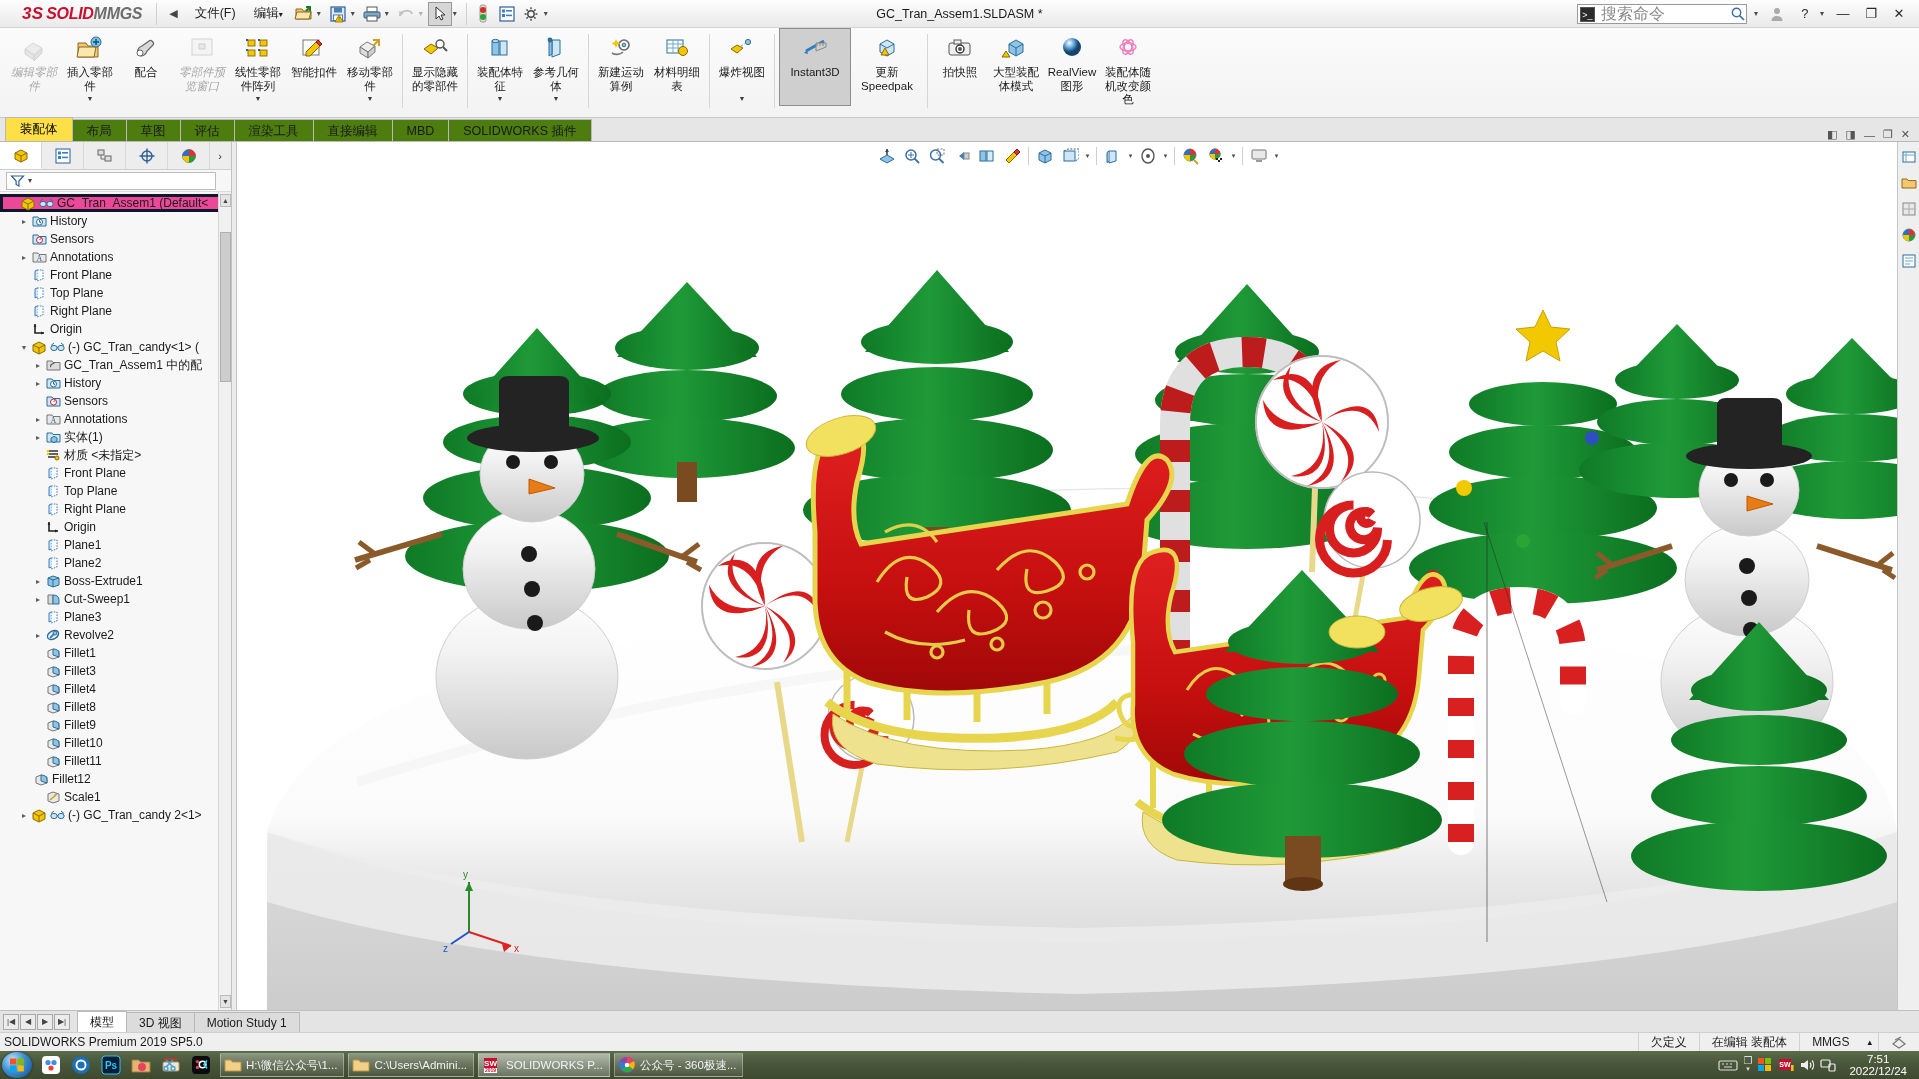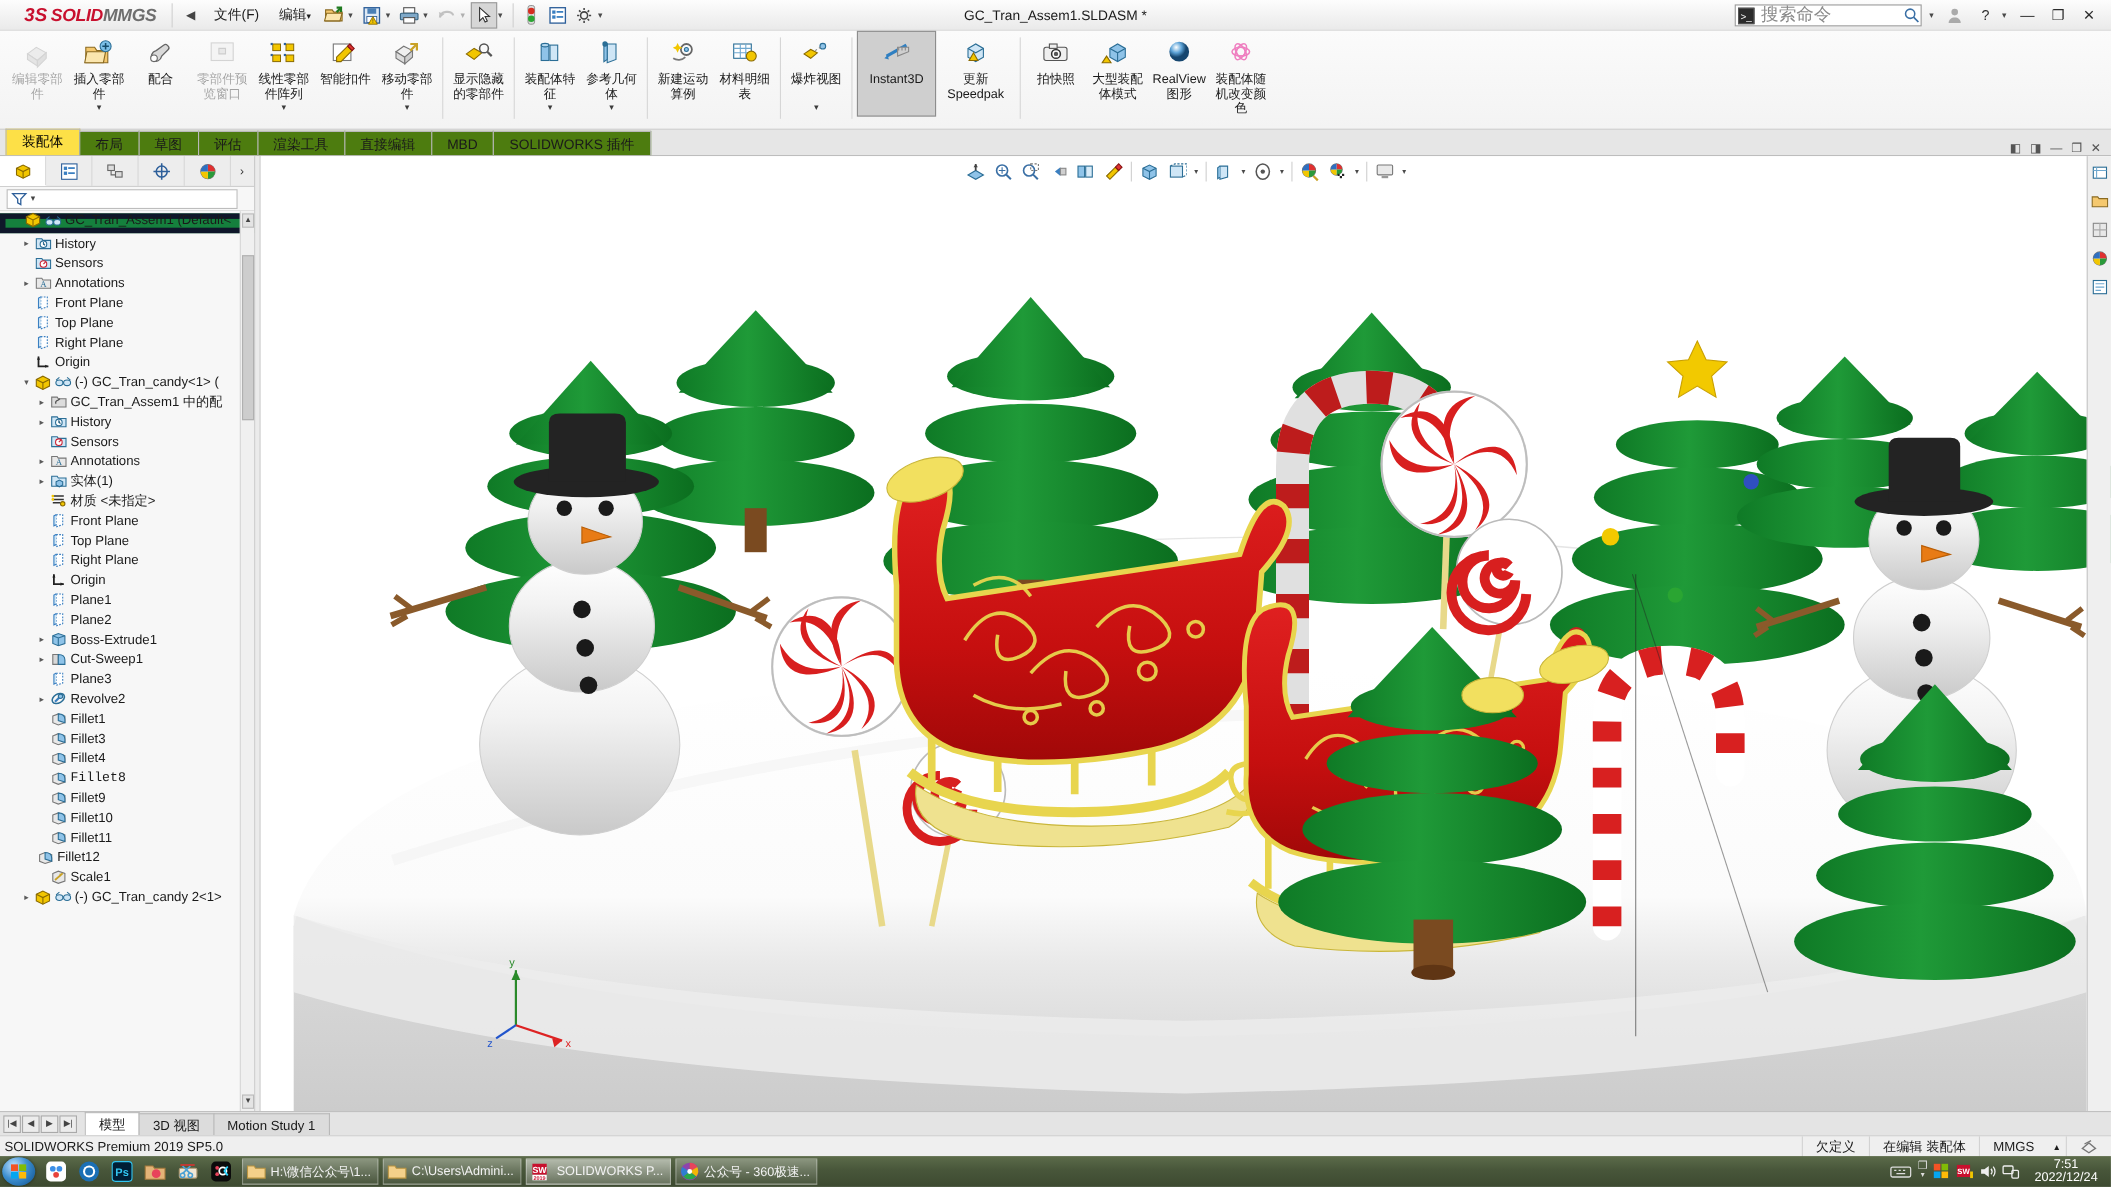--- a/index.html
+++ b/index.html
@@ -68,21 +68,21 @@
     display:flex; align-items:flex-start; padding-left:6px;
   }
   .rb-group { display:flex; align-items:flex-start; height:90px; }
   .rb-div { width:1px; height:74px; background:#d6d6d6; margin:6px 4px 0 4px; }
   .rb-item {
     width:56px; min-height:78px; display:flex; flex-direction:column; align-items:center;
     padding-top:5px; cursor:default; border:1px solid transparent;
   }
   .rb-item.xwide { width:72px; }
   .rb-item.active { background:#cfcfcf; border:1px solid #8d8d8d; }
-  .rb-item.disabled { opacity:.38; }
+  .rb-item.disabled { opacity:.38;font-style:italic; }
   .rb-ico { height:30px; display:flex; align-items:center; justify-content:center; }
   .rb-lab {
     font-size:11.5px; color:#1a1a1a; text-align:center; line-height:13.5px;
     margin-top:2px; word-break:break-all; max-width:60px;
   }
   .rb-lab.en { font-size:11.5px; word-break:normal; }
   .rb-drop { font-size:7px; color:#3a3a3a; margin-top:auto; padding-bottom:3px; }
 
   
   .cmdtabs {
@@ -121,21 +121,21 @@
   .tree-filter {
     height:22px; display:flex; align-items:center; padding-left:6px;
     background:#f7f7f7; border-bottom:1px solid #dcdcdc;
   }
   .filter-box { display:flex; align-items:center; width:210px; height:18px; border:1px solid #bdbdbd; background:#fff; }
   .tree-body { flex:1; overflow:hidden; position:relative; padding-top:2px; background:#f7f7f7;}
   .tnode {
     display:flex; align-items:center; height:18px; padding-left:4px; white-space:nowrap;
     font-size:12px; color:#1a1a1a; cursor:default;
   }
-  .tnode.sel { background:#15803d; border:5px solid #0f172a; height:18px;align-items:flex-end; }
+  .tnode.sel { background:#ec4899; border:3px solid #0f172a; height:18px; }
   .tarrow { width:12px; text-align:center; font-size:8px; color:#5a5a5a; flex:0 0 12px; }
   .ticon { width:18px; flex:0 0 18px; display:flex; align-items:center; justify-content:center; }
   .tlabel { margin-left:2px; overflow:hidden; }
   .tree-scroll {
     position:absolute; right:0; top:50px; bottom:0; width:13px; background:#f0f0f0;
     border-left:1px solid #d6d6d6;
   }
   .tree-thumb { position:absolute; top:40px; left:1px; width:11px; height:150px;
                 background:#cdcdcd; border:1px solid #b0b0b0; }
   .tree-arrowbox { position:absolute; left:1px; width:11px; height:13px; background:#e4e4e4;
@@ -948,21 +948,21 @@
           <div class="tnode" style="padding-left: 32px;">
             <span class="tarrow"></span>
             <span class="ticon">
               <svg width="15" height="14" viewBox="0 0 15 14">
                 <path d="M2 5l5-2 6 2v6l-6 2-5-2z" fill="#e8e8e8" stroke="#777"></path>
                 <path d="M7 3q6 0 6 5v3l-6-2z" fill="#8fc3e8" stroke="#2b6e96"></path>
               </svg>
             </span>
             <span class="tlabel">Fillet4</span>
           </div>
-          <div class="tnode" style="padding-left: 32px; font-family: Liberation Mono, monospace;">
+          <div class="tnode" style="padding-left: 32px;">
             <span class="tarrow"></span>
             <span class="ticon">
               <svg width="15" height="14" viewBox="0 0 15 14">
                 <path d="M2 5l5-2 6 2v6l-6 2-5-2z" fill="#e8e8e8" stroke="#777"></path>
                 <path d="M7 3q6 0 6 5v3l-6-2z" fill="#8fc3e8" stroke="#2b6e96"></path>
               </svg>
             </span>
             <span class="tlabel">Fillet8</span>
           </div>
           <div class="tnode" style="padding-left: 32px;">

